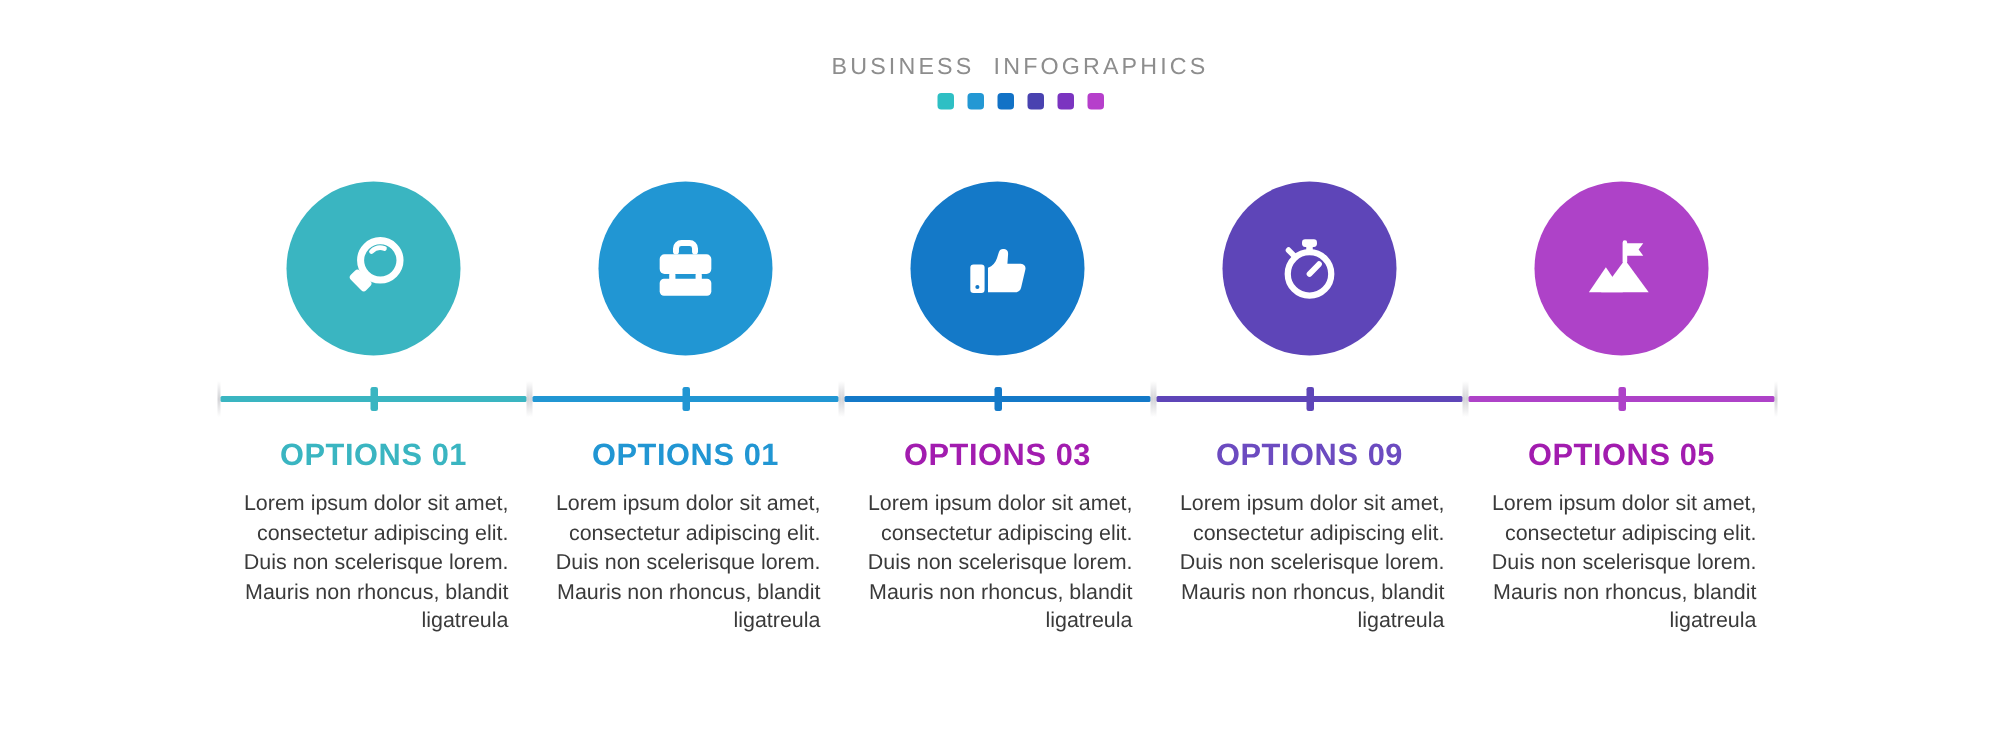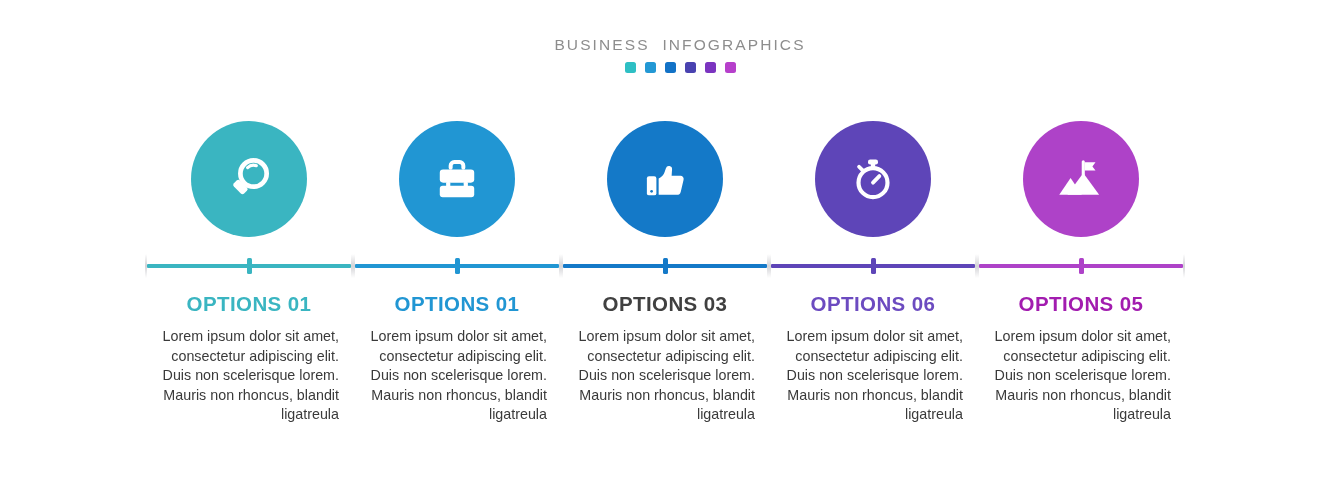--- a/index.html
+++ b/index.html
@@ -150,21 +150,21 @@
     </svg>
             </span>
           </div>
         </div>
         <div class="bar">
           <div class="bar-cap-l"></div>
           <div class="bar-line" style="background:#1479C8"></div>
           <div class="bar-tick" style="background:#1479C8"></div>
           <div class="bar-cap-r"></div>
         </div>
-        <div class="opt-title" style="color:#404040">OPTIONS 03</div>
+        <div class="opt-title" style="color:#a21caf">OPTIONS 03</div>
         <div class="opt-body">Lorem ipsum dolor sit amet, consectetur adipiscing elit. Duis non scelerisque lorem. Mauris non rhoncus, blandit ligatreula</div>
       </div>
       <div class="col">
         <div class="circle-wrap">
           <div class="circle" style="background:#5E45B8">
             <span>
               <svg width="58" height="58" viewBox="0 0 64 64" fill="none">
       <circle cx="32" cy="36" r="16" stroke="#fff" stroke-width="4.6"></circle>
       <rect x="26.5" y="10.5" width="11" height="5.6" rx="2.3" fill="#fff"></rect>
       <rect x="29.6" y="15" width="4.8" height="5" fill="#fff"></rect>
@@ -173,21 +173,21 @@
     </svg>
             </span>
           </div>
         </div>
         <div class="bar">
           <div class="bar-cap-l"></div>
           <div class="bar-line" style="background:#5E45B8"></div>
           <div class="bar-tick" style="background:#5E45B8"></div>
           <div class="bar-cap-r"></div>
         </div>
-        <div class="opt-title" style="color:#6C4BC0">OPTIONS 06</div>
+        <div class="opt-title" style="color:#6C4BC0">OPTIONS 09</div>
         <div class="opt-body">Lorem ipsum dolor sit amet, consectetur adipiscing elit. Duis non scelerisque lorem. Mauris non rhoncus, blandit ligatreula</div>
       </div>
       <div class="col">
         <div class="circle-wrap">
           <div class="circle" style="background:#AE42C8">
             <span>
               <svg width="58" height="58" viewBox="0 0 64 64" fill="none">
       <path d="M34.5 13v14" stroke="#fff" stroke-width="3.4" stroke-linecap="round"></path>
       <path d="M36 13.5h12l-3.4 4.6L48 22.7H36z" fill="#fff"></path>
       <path d="M34.5 25.5L52 49.5H17z" fill="#fff"></path>

